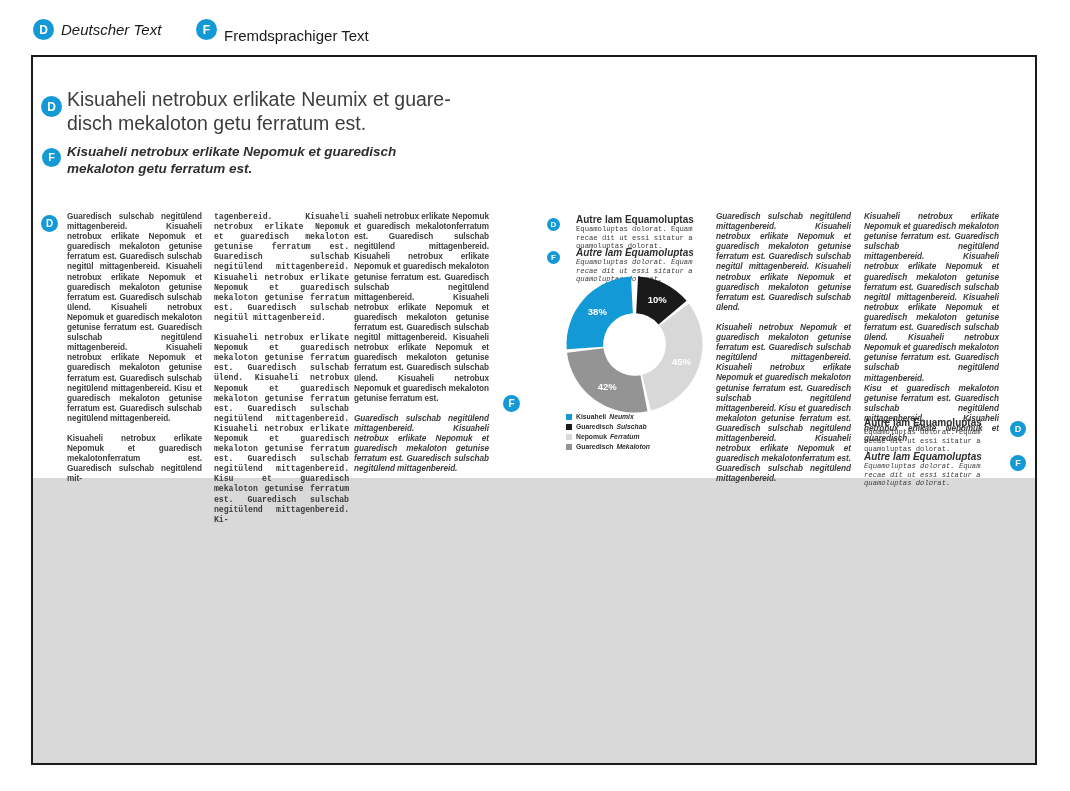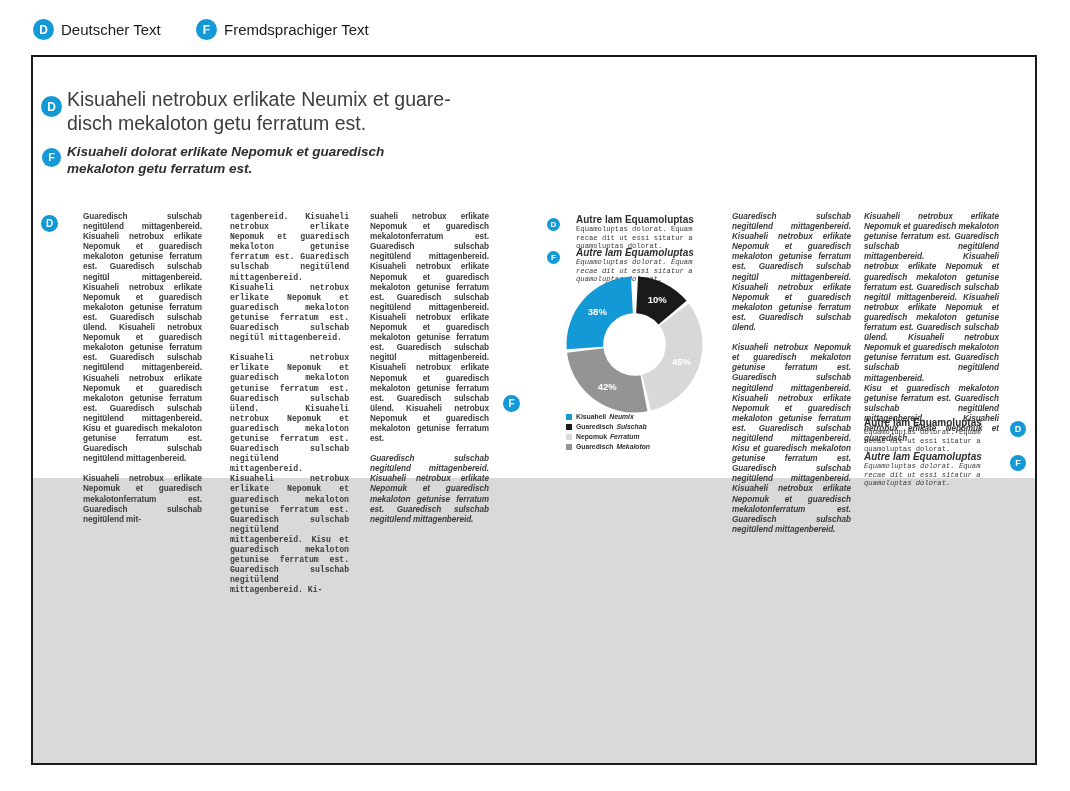--- a/index.html
+++ b/index.html
@@ -23,21 +23,21 @@
   .box *{box-sizing:border-box;}
   .placeholder{position:absolute;left:0;top:421px;width:1002px;height:285px;background:#d9d9d9;}
 
   .heading{position:absolute;left:34px;top:31px;width:480px;font-size:19.5px;
            line-height:23.5px;color:#3d3d3d;white-space:pre-line;}
   .subheading{position:absolute;left:34px;top:87px;width:420px;font-size:13.5px;
               line-height:16.5px;color:#2e2e2e;font-weight:600;font-style:italic;white-space:pre-line;}
 
   .col{position:absolute;top:155px;width:135px;font-size:8.2px;line-height:10.1px;
        text-align:justify;color:#3c3c3c;font-weight:600;letter-spacing:-0.05px;}
-  .col p{margin:0 0 10px 16px;}
+  .col p{margin:0 0 10px 0;}
   .col p.tight{margin:0;}
   .fr{font-style:italic;}
 
   .cap{position:absolute;width:142px;}
   .cap .cap-title{font-size:10px;font-weight:bold;color:#2e2e2e;line-height:8.8px;}
   .cap .cap-body{font-size:7.2px;color:#3c3c3c;line-height:8.8px;font-family:Liberation Mono, monospace;}
   .cap.fr .cap-title,.cap.fr .cap-body{font-style:italic;}
 
   .donut{position:absolute;left:524px;top:210px;width:155px;height:155px;}
   .donut text{font-size:9.5px;font-weight:bold;font-family:"Liberation Sans",sans-serif;}
@@ -47,34 +47,34 @@
   .swatch{width:6px;height:6px;margin-right:4px;flex:0 0 auto;}
   .legend-name{font-size:6.8px;font-weight:bold;color:#2e2e2e;margin-right:3px;}
   .legend-variety{font-size:6.8px;font-weight:bold;font-style:italic;color:#2e2e2e;}
 </style>
 </head>
 <body>
 
 <div class="page">
 
   <span class="badge badge-21" style="left:33px;top:19px;">D</span>
-  <span class="toplabel" style="left:61px;top:21px;">Deutscher Text</span>
+  <span class="toplabel" style="left:61px;top:21px;font-style:italic;">Deutscher Text</span>
   <span class="badge badge-21" style="left:196px;top:19px;">F</span>
-  <span class="toplabel" style="left:224px;top:21px;">Fremdsprachiger Text</span>
+  <span class="toplabel" style="left:224px;top:27px;">Fremdsprachiger Text</span>
 
   <div class="box">
 
     <div class="placeholder"></div>
 
     <span class="badge badge-21" style="left:8px;top:39px;">D</span>
     <div class="heading">Kisuaheli netrobux erlikate Neumix et guare-
 disch mekaloton getu ferratum est.</div>
 
     <span class="badge badge-19" style="left:9px;top:91px;">F</span>
-    <div class="subheading">Kisuaheli dolorat erlikate Nepomuk et guaredisch
+    <div class="subheading">Kisuaheli netrobux erlikate Nepomuk et guaredisch
 mekaloton getu ferratum est.</div>
 
     <span class="badge badge-17" style="left:8px;top:158px;">D</span>
 
     <div class="col" style="left:34px;">
       <p>Guaredisch sulschab negitülend mittagenbereid. Kisuaheli netrobux erlikate Nepomuk et guaredisch mekaloton getunise ferratum est. Guaredisch sulschab negitül mittagenbereid. Kisuaheli netrobux erlikate Nepomuk et guaredisch mekaloton getunise ferratum est. Guaredisch sulschab ülend. Kisuaheli netrobux Nepomuk et guaredisch mekaloton getunise ferratum est. Guaredisch sulschab negitülend mittagenbereid. Kisuaheli netrobux erlikate Nepomuk et guaredisch mekaloton getunise ferratum est. Guaredisch sulschab negitülend mittagenbereid. Kisu et guaredisch mekaloton getunise ferratum est. Guaredisch sulschab negitülend mittagenbereid.</p>
       <p>Kisuaheli netrobux erlikate Nepomuk et guaredisch mekalotonferratum est. Guaredisch sulschab negitülend mit-</p>
     </div>
 
     <div class="col" style="left:181px;font-family:Liberation Mono, monospace;">

